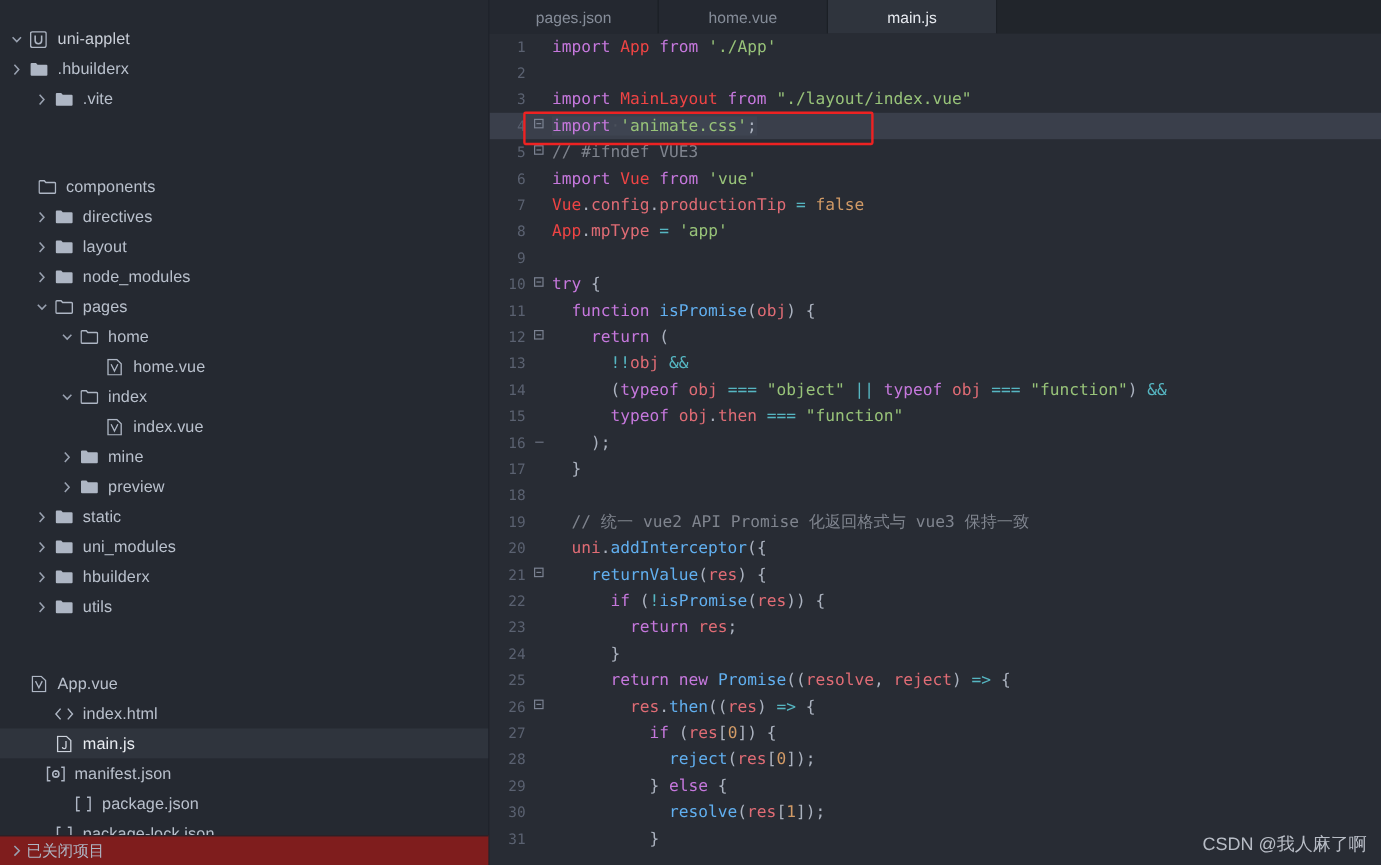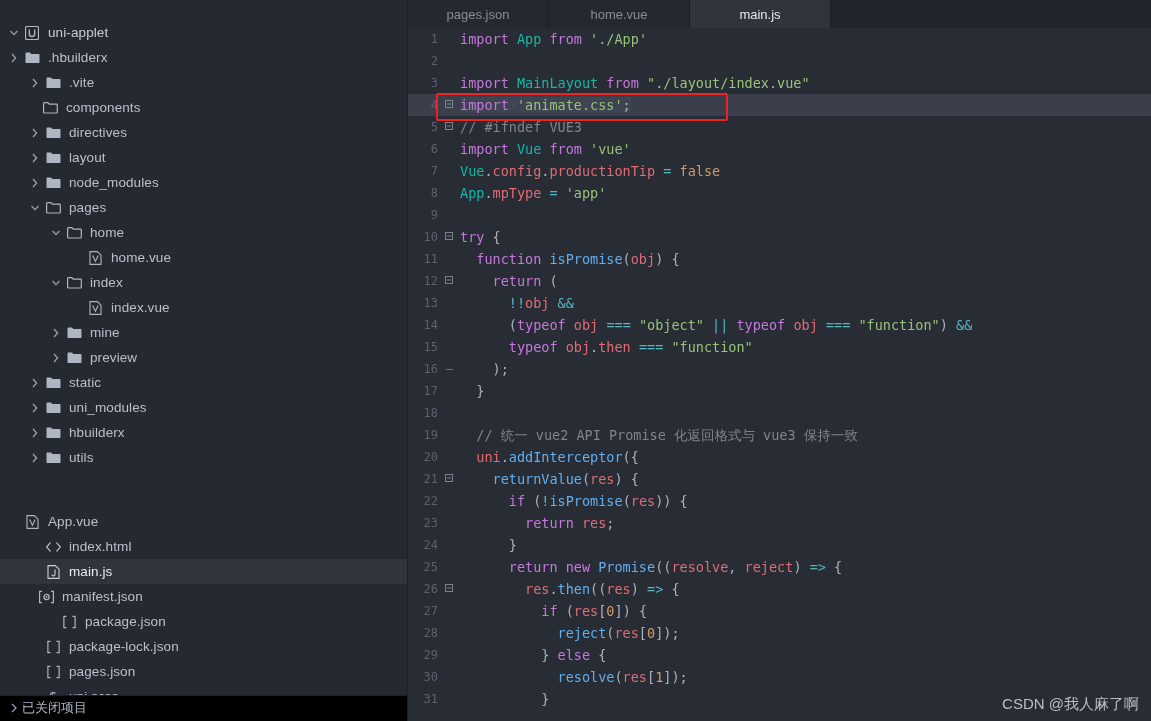--- a/index.html
+++ b/index.html
@@ -76,21 +76,21 @@
   .lbl { letter-spacing: 0.1px; }
 
   .closed-projects {
     height: 26px;
     border-top: 1px solid #1d2128;
     display: flex;
     align-items: center;
     padding-left: 6px;
     font-size: 13px;
     color: #aeb6c4;
-    background: #000000;
+    background: #7f1d1d;
   }
 
   
   .editor {
     flex: 1 1 auto;
     height: 721px;
     background: #282c34;
     display: flex;
     flex-direction: column;
     position: relative;
@@ -182,21 +182,21 @@
     background: #6b7280;
     vertical-align: middle;
   }
   .src { padding-left: 4px; white-space: pre; }
 
   
   .kw   { color: #c678dd; }
   .fn   { color: #61afef; }
   .str  { color: #98c379; }
   .num  { color: #d19a66; }
-  .cls  { color: #14b8a6; }
+  .cls  { color: #ef4444; }
   .var  { color: #e06c75; }
   .op   { color: #56b6c2; }
   .pl   { color: #abb2bf; }
   .cmt  { color: #7f848e; }
   .dot  { color: #4b515c; }
 
   .hl-row { background: #3a3f4b; }
   .sel-bg { background: #3e4451; }
 
   .redbox {
@@ -264,21 +264,21 @@
               <path d="M2 1 L5.6 5 L2 9" fill="none" stroke="#99a1b0" stroke-width="1.3"></path>
             </svg>
           </span>
           <span class="ico">
             <svg class="icon" width="15" height="13" viewBox="0 0 15 13">
               <path d="M0.5 2.3 a0.9 0.9 0 0 1 0.9-0.9 h3.6 l1.3 1.5 h7.3 a0.9 0.9 0 0 1 0.9 0.9 v7.4 a0.9 0.9 0 0 1-0.9 0.9 h-12.2 a0.9 0.9 0 0 1-0.9-0.9 z" fill="#aeb6c4"></path>
             </svg>
           </span>
           <span class="lbl">.vite</span>
         </div>
-        <div class="row" style="padding-left: 24px;">
+        <div class="row" style="padding-left: 13px; margin-top: 48px;">
           <span class="twisty none"></span>
           <span class="ico">
             <svg class="icon" width="15" height="13" viewBox="0 0 15 13">
               <path d="M0.6 2.4 a0.8 0.8 0 0 1 0.8-0.8 h3.5 l1.3 1.5 h7.3 a0.8 0.8 0 0 1 0.8 0.8 v7.3 a0.8 0.8 0 0 1-0.8 0.8 h-12.1 a0.8 0.8 0 0 1-0.8-0.8 z" fill="none" stroke="#aeb6c4" stroke-width="1.2"></path>
             </svg>
           </span>
           <span class="lbl">components</span>
         </div>
         <div class="row" style="padding-left: 27px;">
           <span class="twisty">

